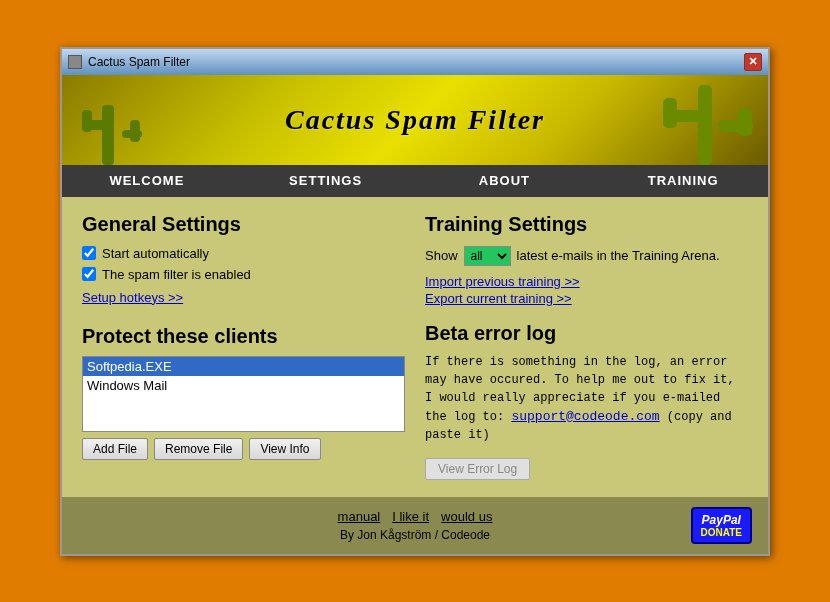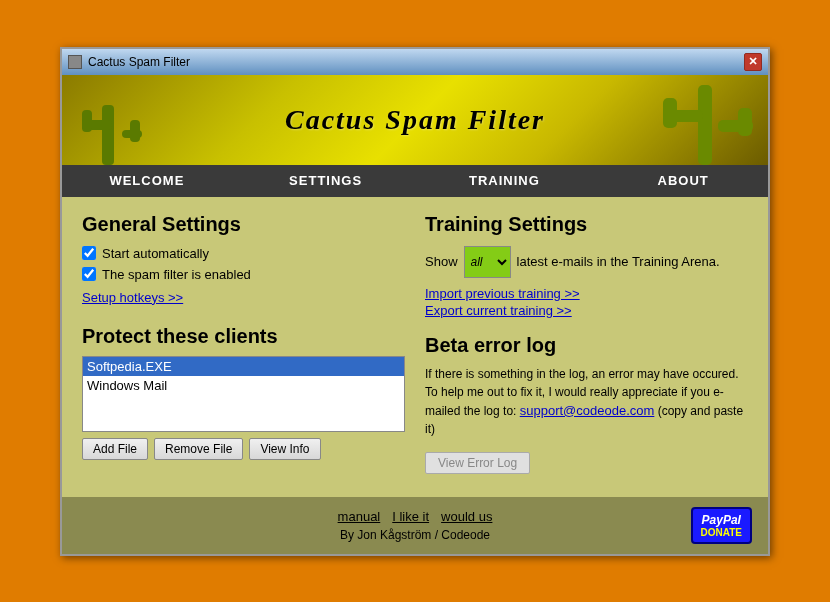--- a/index.html
+++ b/index.html
@@ -191,24 +191,23 @@
     }
     .training-row {
       display: flex;
       align-items: center;
       gap: 6px;
       margin-bottom: 6px;
       flex-wrap: wrap;
     }
     .training-row select {
       border: 1px solid #888;
-      background: #84cc16;
-      padding: 7px 2px;
-      font-size: 12px;
-      font-style: italic;
+      background: #22c55e;
+      padding: 1px 2px;
+      font-size: 12px;
     }
     .training-links {
       margin-top: 8px;
     }
     .training-link {
       display: block;
       color: #0000cc;
       text-decoration: underline;
       cursor: pointer;
       font-size: 13px;
@@ -221,20 +220,21 @@
       font-size: 20px;
       font-weight: bold;
       color: #000;
       margin-bottom: 8px;
     }
     .beta-text {
       font-size: 12px;
       color: #000;
       line-height: 1.5;
       margin-bottom: 14px;
+      font-family: Liberation Mono, monospace;
     }
     .beta-email {
       color: #0000cc;
       text-decoration: underline;
       cursor: pointer;
     }
     .error-log-btn {
       padding: 3px 12px;
       border: 1px solid #aaa;
       background: #e0e0e0;
@@ -325,22 +325,22 @@
       <rect x="5" y="30" width="40" height="12" fill="#6a8a00" rx="5"></rect>
       <rect x="5" y="18" width="14" height="30" fill="#6a8a00" rx="5"></rect>
       <rect x="60" y="40" width="35" height="12" fill="#6a8a00" rx="5"></rect>
       <rect x="80" y="28" width="14" height="28" fill="#6a8a00" rx="5"></rect>
     </svg>
   </div>
 
   <div class="navbar">
     <div class="nav-item">WELCOME</div>
     <div class="nav-item">SETTINGS</div>
+    <div class="nav-item">ABOUT</div>
     <div class="nav-item">TRAINING</div>
-    <div class="nav-item">ABOUT</div>
   </div>
 
   <div class="content-area">
     <div class="content-row">
 
       <div class="content-left">
         <div class="section-title">General Settings</div>
 
         <div class="checkbox-row">
           <input type="checkbox" checked="" style="">

